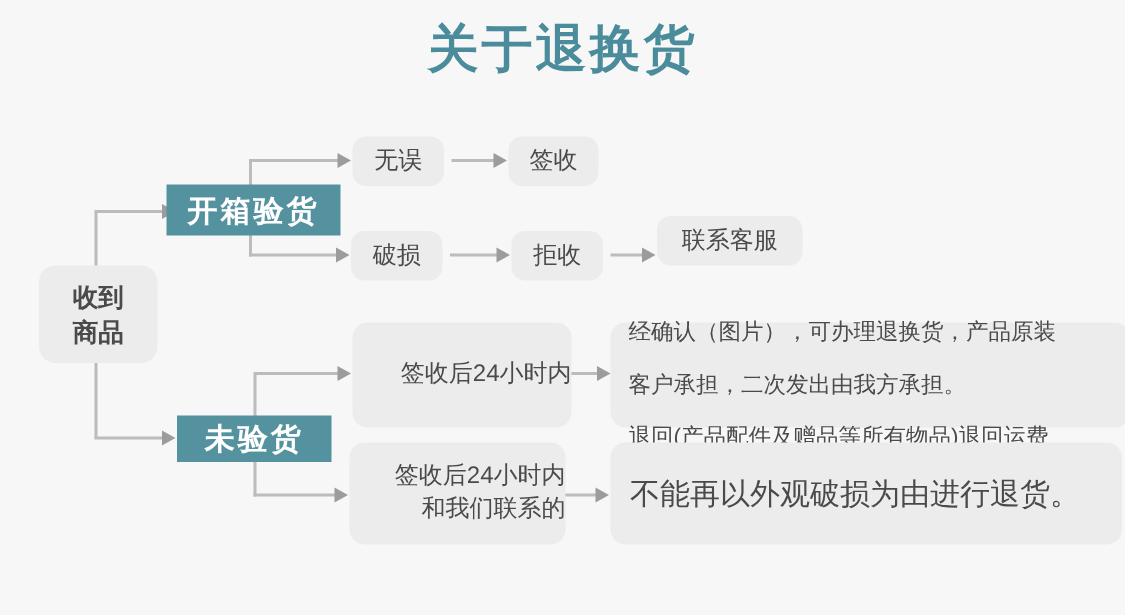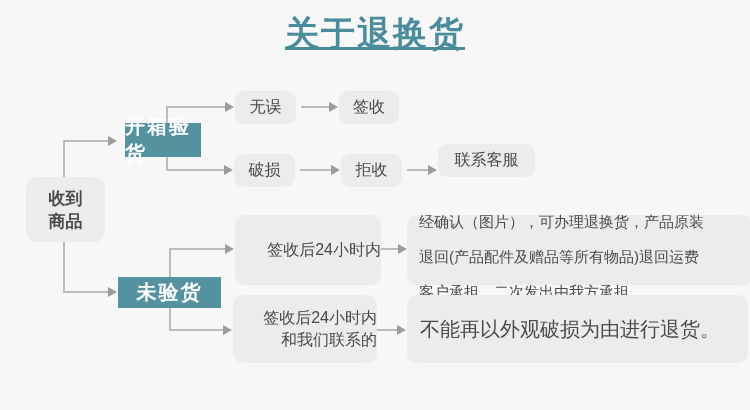--- a/index.html
+++ b/index.html
@@ -2,21 +2,21 @@
 <html><head>
 <meta charset="utf-8">
 <style>
   html,body{margin:0;padding:0;}
   #canvas{
     position:relative;width:750px;height:410px;background:#f7f7f7;
     font-family:"Liberation Sans","DejaVu Sans",sans-serif;overflow:hidden;
   }
   .title{
     position:absolute;top:12px;left:0;width:750px;text-align:center;
-    font-size:34px;line-height:42px;font-weight:bold;color:#4a8c9b;letter-spacing:2px;text-decoration:underline;
+    font-size:34px;line-height:42px;font-weight:bold;color:#4a8c9b;letter-spacing:2px;
   }
   .hline{position:absolute;height:2px;background:#bcbcbc;z-index:1;}
   .vline{position:absolute;width:2px;background:#bcbcbc;z-index:1;}
   .ah{
     position:absolute;width:0;height:0;z-index:1;
     border-top:5px solid transparent;border-bottom:5px solid transparent;
     border-left:9px solid #9c9c9c;
   }
   .gbox{
     position:absolute;background:#ececec;border-radius:9px;color:#4a4a4a;
@@ -70,42 +70,42 @@
   <div class="hline" style="left:376px;top:248px;width:23px"></div>
   <div class="ah" style="left:398px;top:244px"></div>
   <div class="hline" style="left:372px;top:329px;width:26px"></div>
   <div class="ah" style="left:397px;top:325px"></div>
 
   <div class="gbox col root" style="left:26px;top:177px;width:79px;height:65px">
     <div>收到</div>
     <div>商品</div>
   </div>
 
-  <div class="tbox" style="left:125px;top:123px;width:76px;height:34px">开箱验货</div>
+  <div class="tbox" style="left:111px;top:123px;width:116px;height:34px">开箱验货</div>
 
   <div class="gbox" style="left:235px;top:91px;width:61px;height:33px">无误</div>
 
   <div class="gbox" style="left:339px;top:91px;width:60px;height:33px">签收</div>
 
   <div class="gbox" style="left:234px;top:154px;width:61px;height:33px">破损</div>
 
   <div class="gbox" style="left:341px;top:154px;width:61px;height:33px">拒收</div>
 
   <div class="gbox" style="left:438px;top:144px;width:97px;height:33px">联系客服</div>
 
   <div class="tbox" style="left:118px;top:277px;width:103px;height:31px">未验货</div>
 
   <div class="gbox col leftal r10" style="left:235px;top:215px;width:136px;height:70px">
     <div>签收后24小时内</div>
   </div>
 
   <div class="gbox para" style="left:407px;top:215px;width:328px;height:70px">
     <div>经确认（图片），可办理退换货，产品原装</div>
+    <div>客户承担，二次发出由我方承担。</div>
     <div>退回(产品配件及赠品等所有物品)退回运费</div>
-    <div>客户承担，二次发出由我方承担。</div>
   </div>
 
   <div class="gbox col leftal r10" style="left:233px;top:295px;width:134px;height:68px">
     <div>签收后24小时内</div>
     <div>和我们联系的</div>
   </div>
 
   <div class="gbox single" style="left:407px;top:295px;width:328px;height:68px">不能再以外观破损为由进行退货。</div>
 
 </div>

